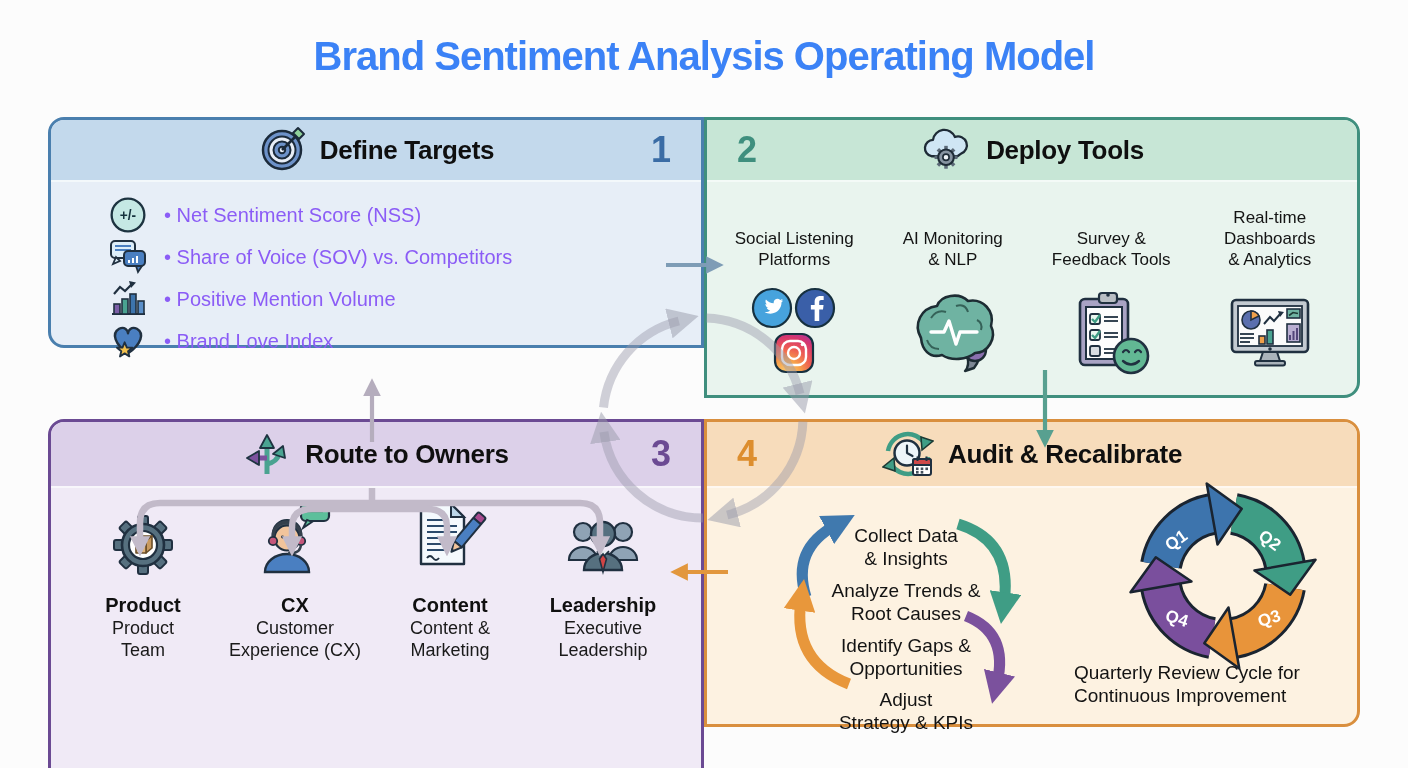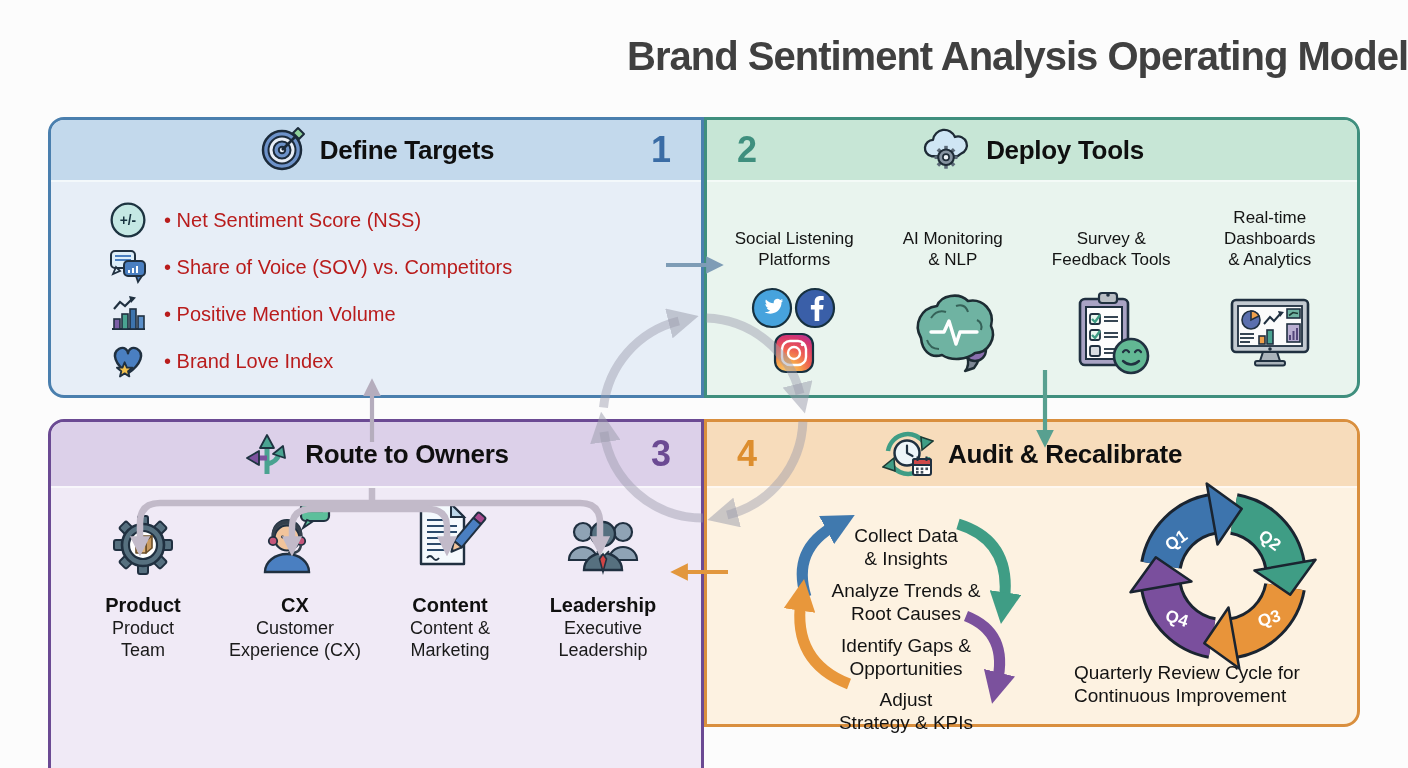--- a/index.html
+++ b/index.html
@@ -1,24 +1,24 @@
 <!DOCTYPE html>
 <html><head>
 <meta charset="utf-8">
 <style>
   * { margin:0; padding:0; box-sizing:border-box; }
   html,body { width:1408px; height:768px; }
   body { font-family:"Liberation Sans", sans-serif; background:#fcfcfc; position:relative; overflow:hidden; }
   .canvas { position:absolute; inset:0; }
 
-  .title { position:absolute; top:34px; left:0; width:100%; text-align:right;
-           font-size:40px; font-weight:bold; color:#404040; letter-spacing:-1px; }
+  .title { position:absolute; top:34px; left:0; width:100%; text-align:center;
+           font-size:40px; font-weight:bold; color:#3b82f6; letter-spacing:-1px; }
 
   .quad { position:absolute; border:3px solid; }
-  .q1 { left:48px;  top:117px; width:656px; height:281px; border-color:#4a7fae; background:#e7eef7; border-radius:16px 0 0 16px; }
+  .q1 { left:48px;  top:117px; width:656px; height:231px; border-color:#4a7fae; background:#e7eef7; border-radius:16px 0 0 16px; }
   .q2 { left:704px; top:117px; width:656px; height:281px; border-color:#3f8f7e; background:#e9f4ee; border-radius:0 16px 16px 0; }
   .q3 { left:48px;  top:419px; width:656px; height:365px; border-color:#6b4a93; background:#f0eaf6; border-radius:16px 0 0 16px; }
   .q4 { left:704px; top:419px; width:656px; height:308px; border-color:#d98f3e; background:#fdf2e1; border-radius:0 16px 16px 0; }
 
   .qheader { position:relative; display:flex; align-items:center; justify-content:center; gap:14px;
              border-bottom:2px solid rgba(255,255,255,.8); }
   .q1 .qheader { height:62px; background:#c3d9ec; border-radius:13px 0 0 0; }
   .q2 .qheader { height:62px; background:#c7e6d6; border-radius:0 13px 0 0; }
   .q3 .qheader { height:66px; background:#dcd0e9; border-radius:13px 0 0 0; }
   .q4 .qheader { height:66px; background:#f7dcbb; border-radius:0 13px 0 0; }
@@ -28,21 +28,21 @@
   .q1 .qnum { right:30px; color:#3a6ca5; }
   .q2 .qnum { left:30px;  color:#3f8f7e; }
   .q3 .qnum { right:30px; color:#6b4a93; }
   .q4 .qnum { left:30px;  color:#dd8e2e; }
 
   
   .metrics { position:absolute; left:56px; top:74px; right:16px; bottom:8px;
              display:flex; flex-direction:column; justify-content:space-evenly; list-style:none; }
   .metric { display:flex; align-items:center; gap:15px; }
   .metric-icon { width:42px; height:42px; flex:0 0 42px; display:flex; align-items:center; justify-content:center; }
-  .metric-label { font-size:20px; color:#b91c1c; white-space:nowrap; }
+  .metric-label { font-size:20px; color:#8b5cf6; white-space:nowrap; }
   .metric-label::before { content:"• "; }
 
   
   .tools { position:absolute; left:8px; right:8px; top:72px; bottom:6px; display:flex; }
   .tool { flex:1; display:flex; flex-direction:column; align-items:center;gap:8px; }
   .tool-label { height:78px; display:flex; align-items:flex-end; justify-content:center; text-align:center;
                 font-size:17px; line-height:21px; color:#141414; white-space:pre-line; }
   .tool-iconbox { flex:1; display:flex; align-items:center; justify-content:center; }
 
   

